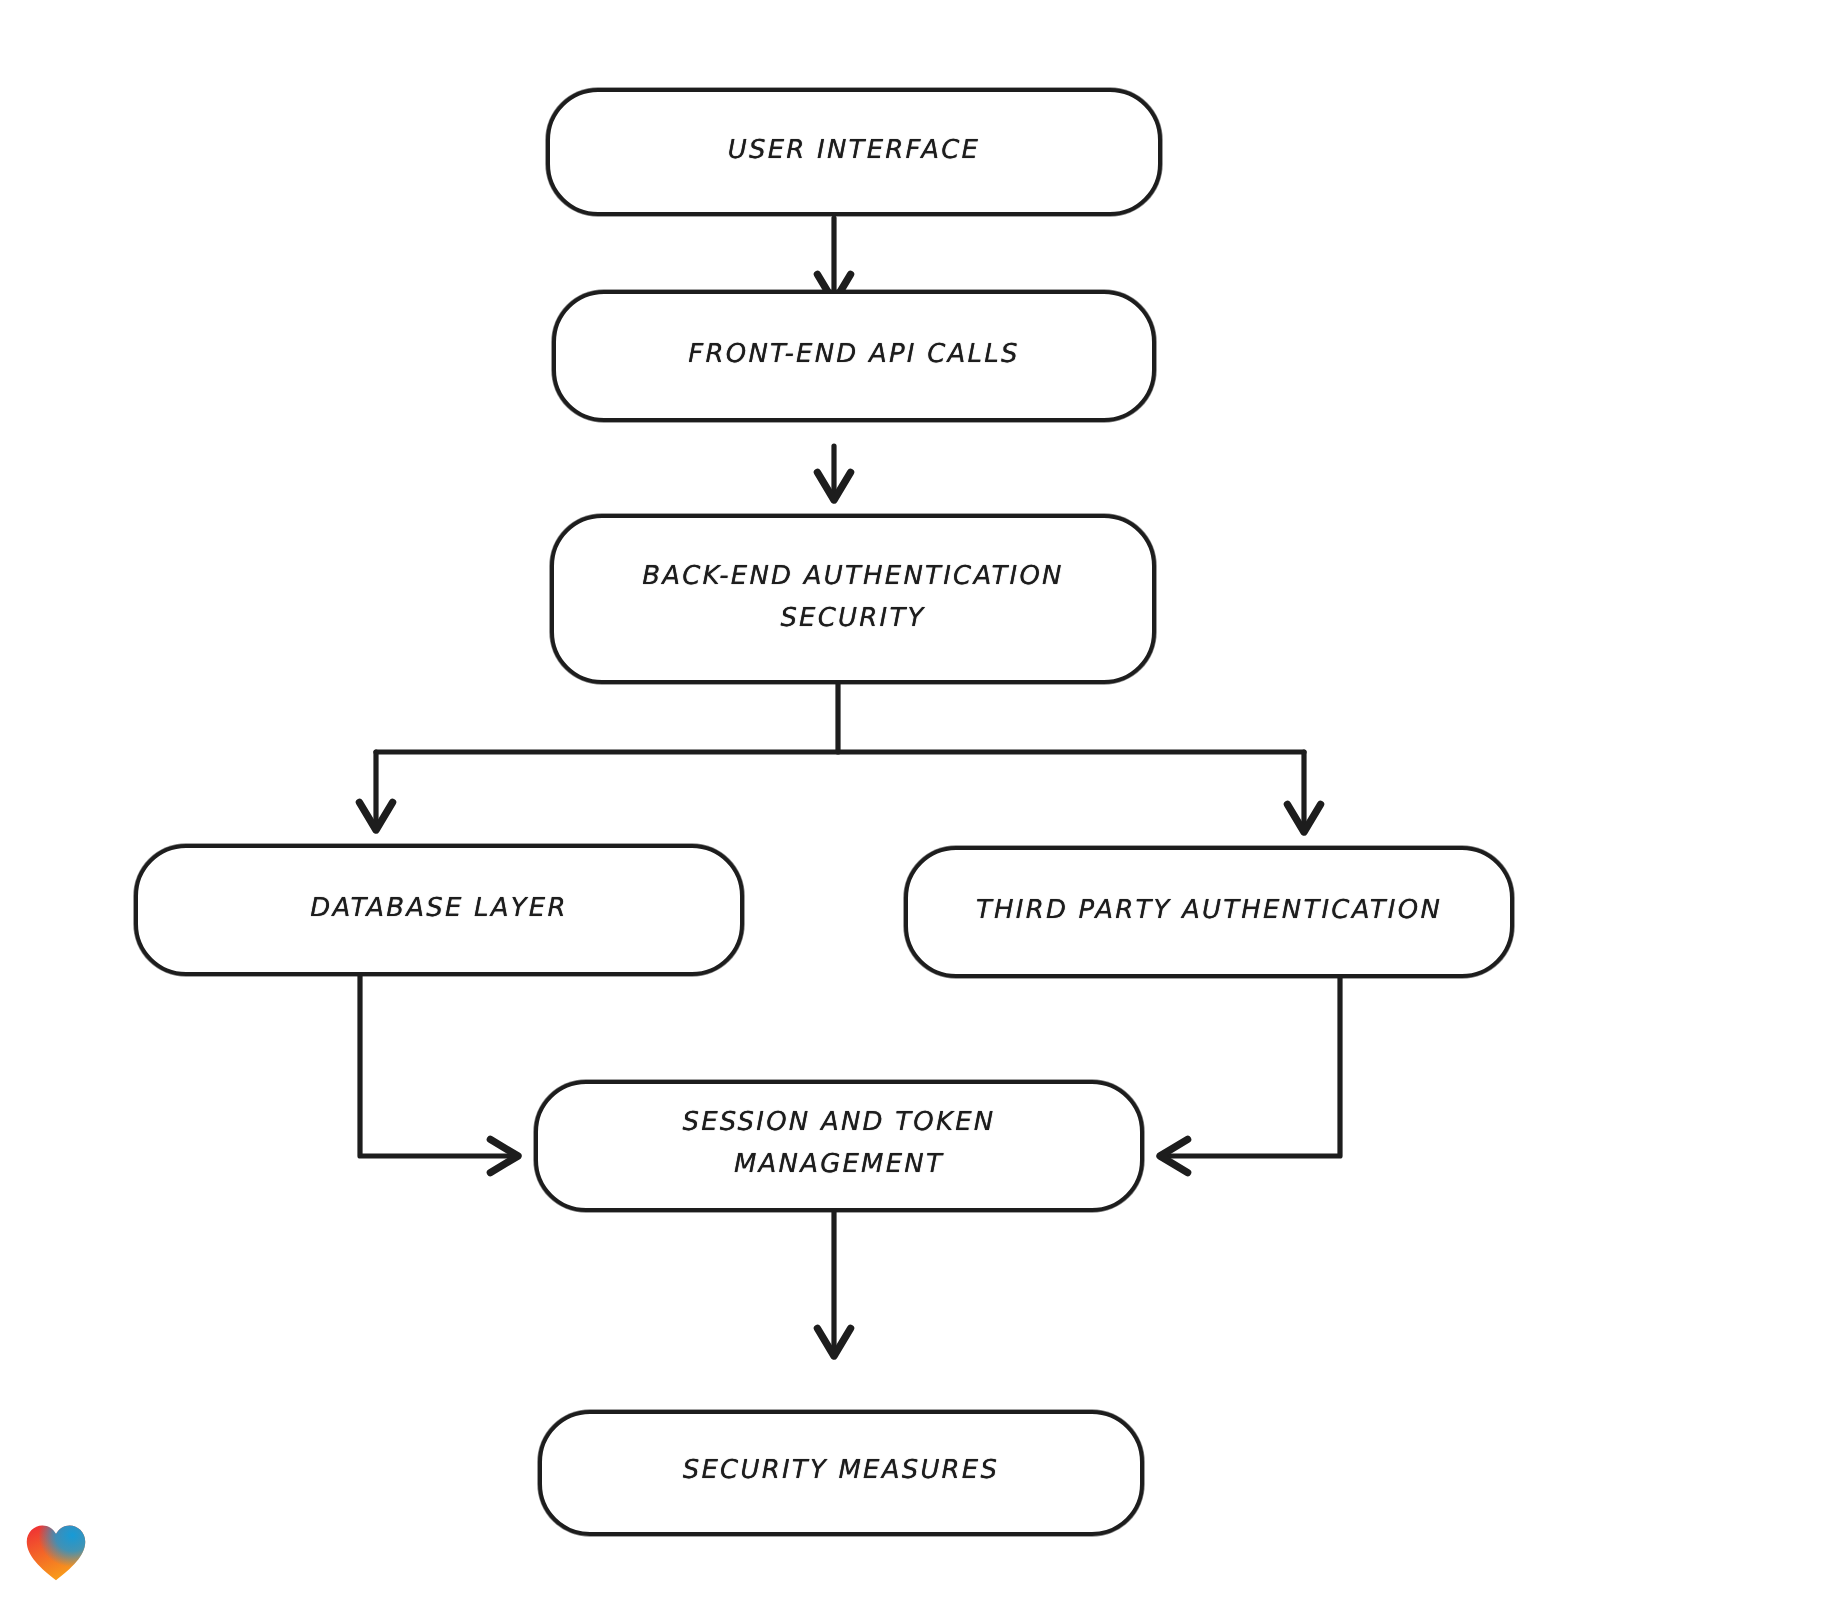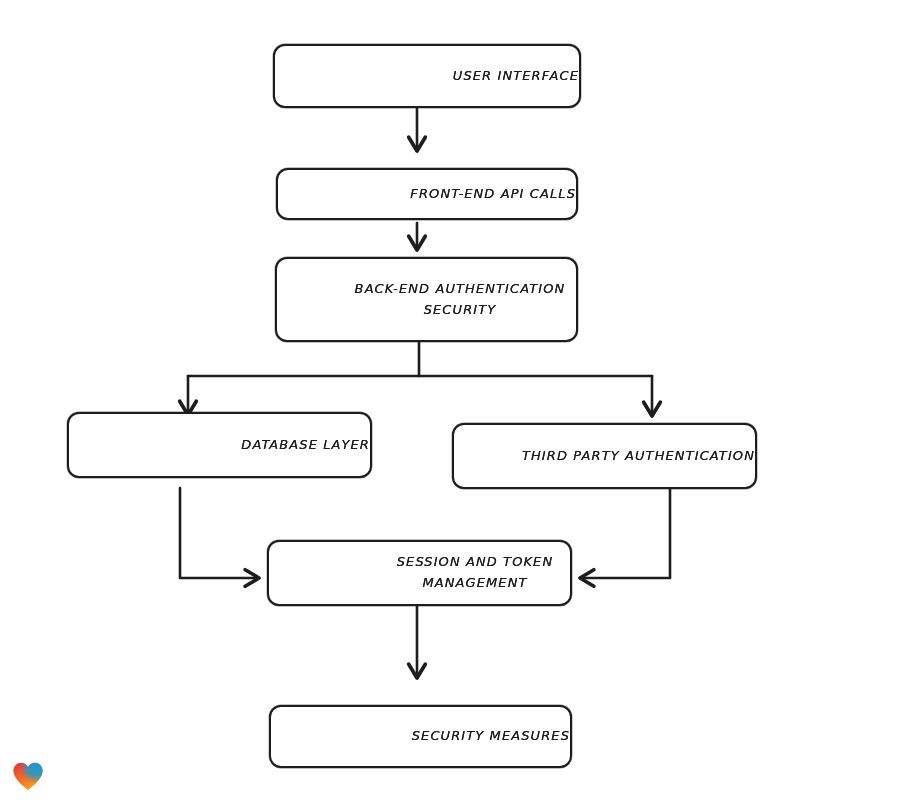--- a/index.html
+++ b/index.html
@@ -14,42 +14,42 @@
   .edges {
     position: absolute;
     left: 0; top: 0;
     width: 911px; height: 810px;
     pointer-events: none;
   }
   .node {
     position: absolute;
     display: flex;
     align-items: center;
-    justify-content: flex-end;
+    justify-content: center;
     box-sizing: border-box;
     background: #ffffff;
     border: 2.6px solid #1d1d1d;
-    border-radius: 12px;
+    border-radius: 26px;
     box-shadow: 0 0 0 0.4px rgba(29,29,29,0.55);
   }
   .node .label {
     font-style: italic;
     font-size: 13px;
     font-weight: normal;
     letter-spacing: 1.1px;
     line-height: 1.6;
     color: #1d1d1d;
     text-align: center;
     text-shadow: 0 0 0.4px #1d1d1d;
   }
   
   #n-user-interface              { left: 273px; top: 44px;  width: 308px; height: 64px; }
-  #n-frontend-api-calls          { left: 276px; top: 168px; width: 302px; height: 52px; }
+  #n-frontend-api-calls          { left: 276px; top: 145px; width: 302px; height: 66px; }
   #n-backend-auth-service        { left: 275px; top: 257px; width: 303px; height: 85px; }
-  #n-database-layer              { left: 67px;  top: 412px; width: 305px; height: 66px; }
+  #n-database-layer              { left: 67px;  top: 422px; width: 305px; height: 66px; }
   #n-third-party-authentication  { left: 452px; top: 423px; width: 305px; height: 66px; }
   #n-session-token-management    { left: 267px; top: 540px; width: 305px; height: 66px; }
   #n-security-measures           { left: 269px; top: 685px; width: 303px; height: 63px; margin-top: 20px; }
   #n-backend-auth-service .label     { max-width: 232px; }
   #n-session-token-management .label { max-width: 190px; }
   .logo {
     position: absolute;
     left: 10px;
     top: 759px;
     width: 36px;

